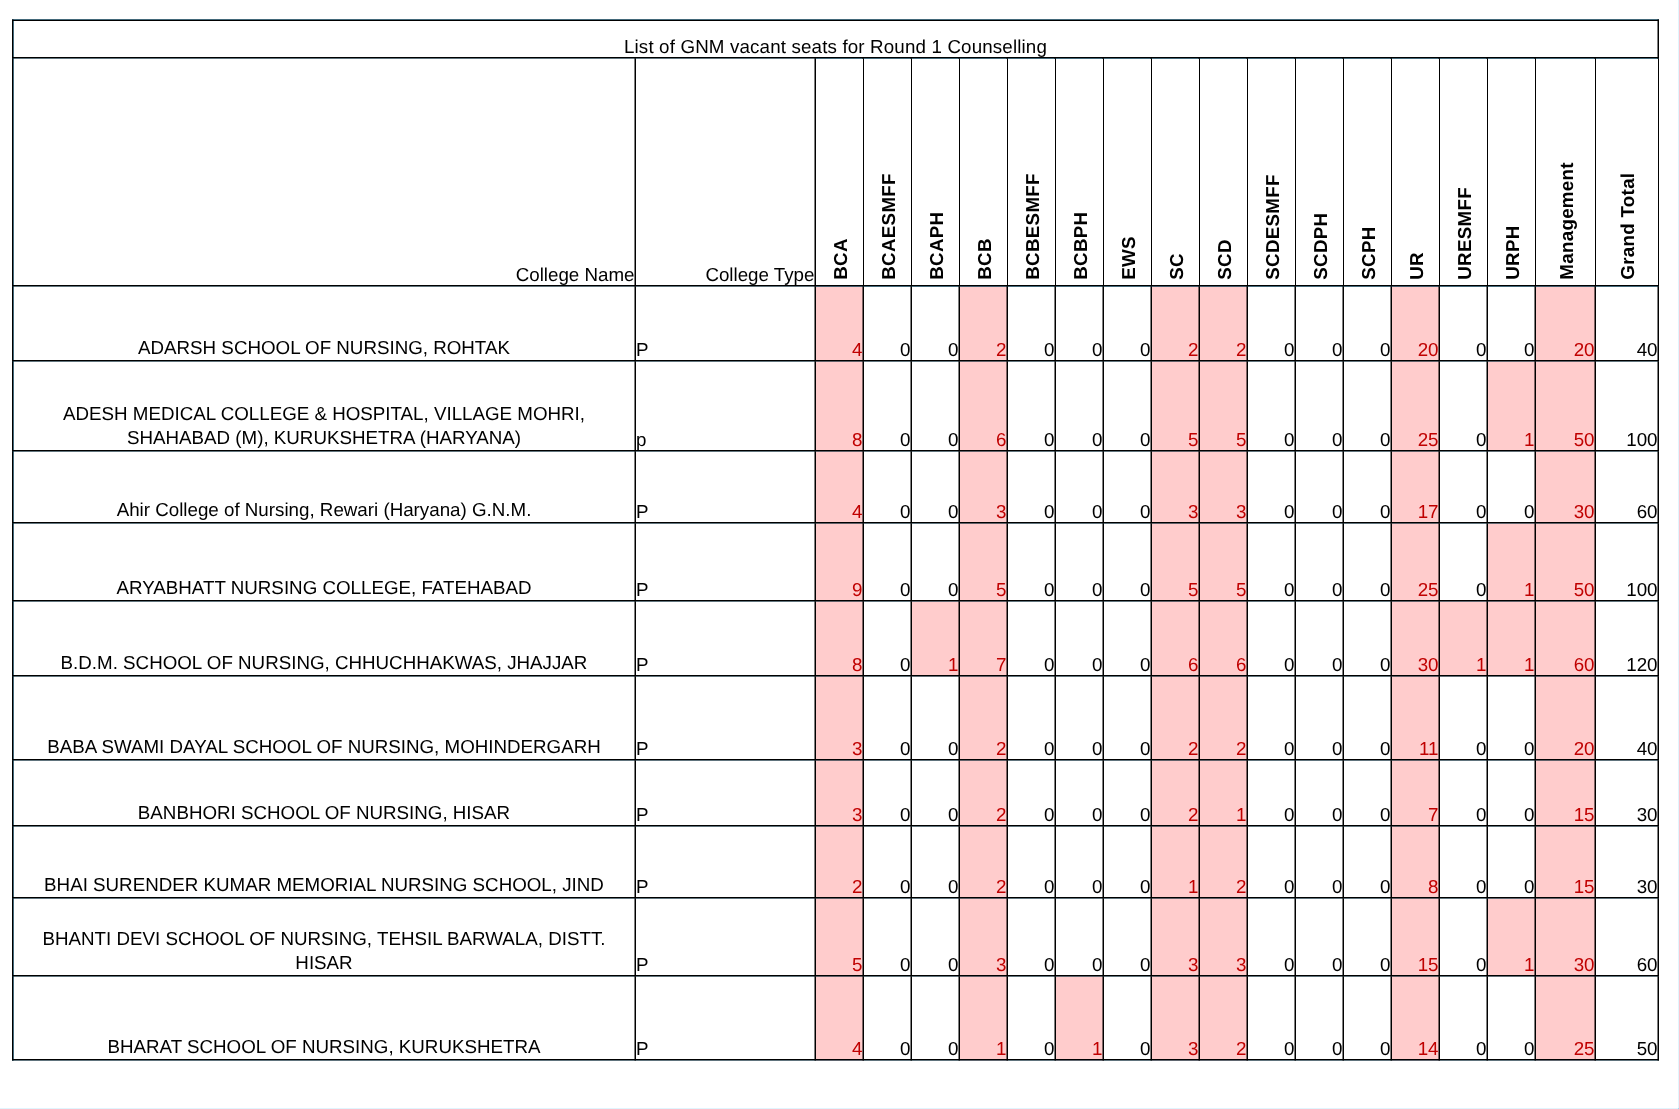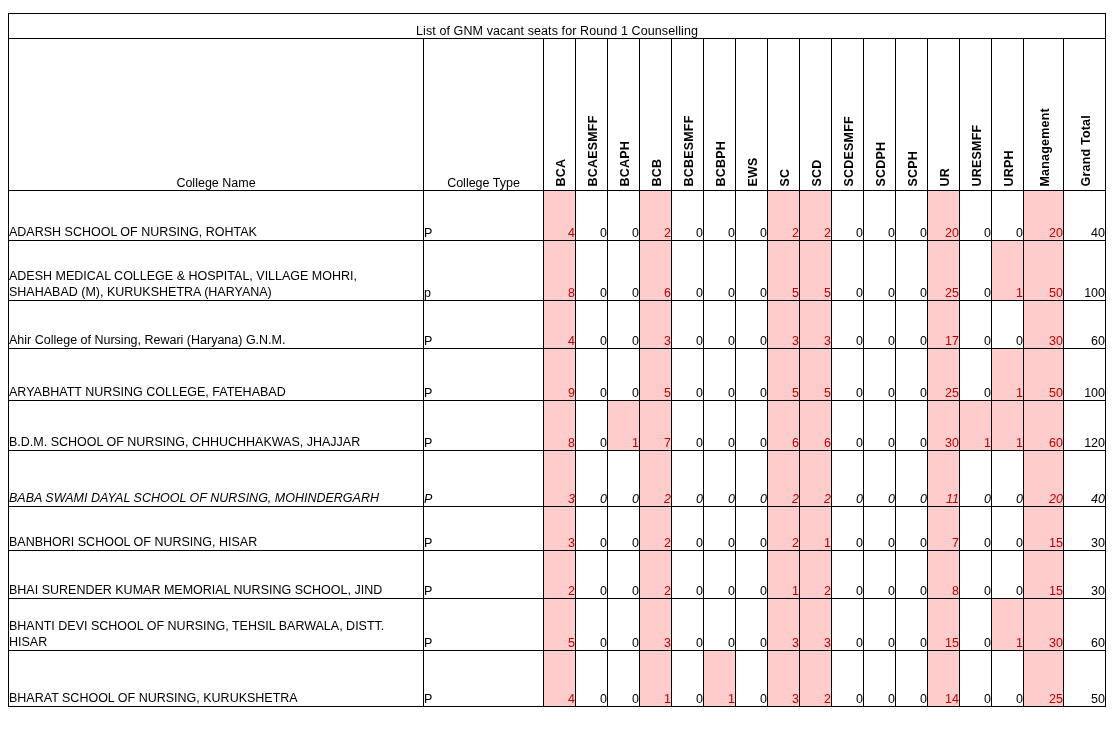--- a/index.html
+++ b/index.html
@@ -64,28 +64,28 @@
     transform: rotate(-90deg) translateY(7px);
     white-space: nowrap;
     font-weight: bold;
     font-size: 12.5px;
     line-height: 1;
     letter-spacing: 0.2px;
   }
   th.flat-head {
     height: 152px;
     vertical-align: bottom;
-    text-align: center;
+    text-align: right;
     font-weight: bold;
     font-size: 13px;
     padding: 0 0 8px 5px;
   }
   
   td.name-cell {
-    text-align: left;
+    text-align: center;
     padding: 0 4px 4px 5px;
     font-size: 12.6px;
     line-height: 16px;
     vertical-align: bottom;
     word-spacing: 0px;
   }
   td.type-cell {
     text-align: left;
     padding: 0 3px 4px 5px;
     font-size: 12.6px;
@@ -294,21 +294,21 @@
           <td class="num hl">6</td>
           <td class="num zero">0</td>
           <td class="num zero">0</td>
           <td class="num zero">0</td>
           <td class="num hl">30</td>
           <td class="num hl">1</td>
           <td class="num hl">1</td>
           <td class="num hl">60</td>
           <td class="num zero">120</td>
         </tr>
-        <tr style="height: 56px; font-style: italic;">
+        <tr style="height: 56px;">
           <td class="name-cell">BABA SWAMI DAYAL SCHOOL OF NURSING, MOHINDERGARH</td>
           <td class="type-cell">P</td>
           <td class="num hl">3</td>
           <td class="num zero">0</td>
           <td class="num zero">0</td>
           <td class="num hl">2</td>
           <td class="num zero">0</td>
           <td class="num zero">0</td>
           <td class="num zero">0</td>
           <td class="num hl">2</td>

